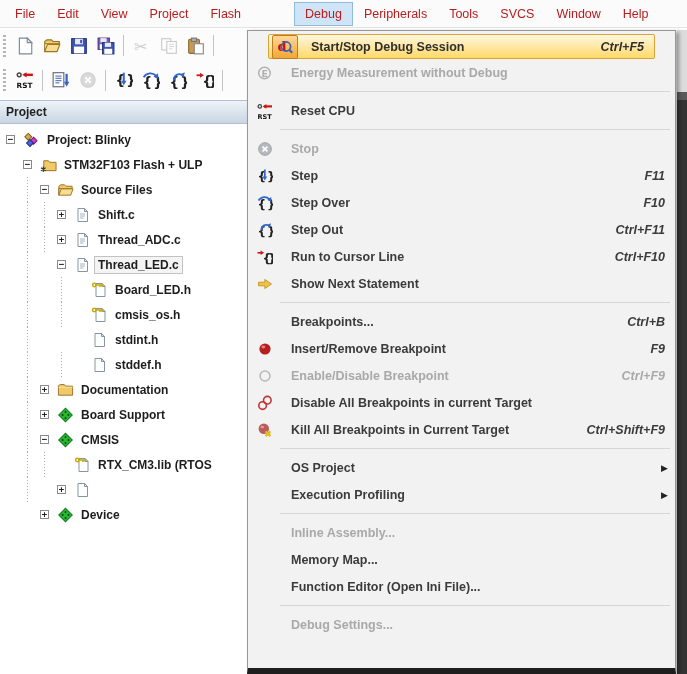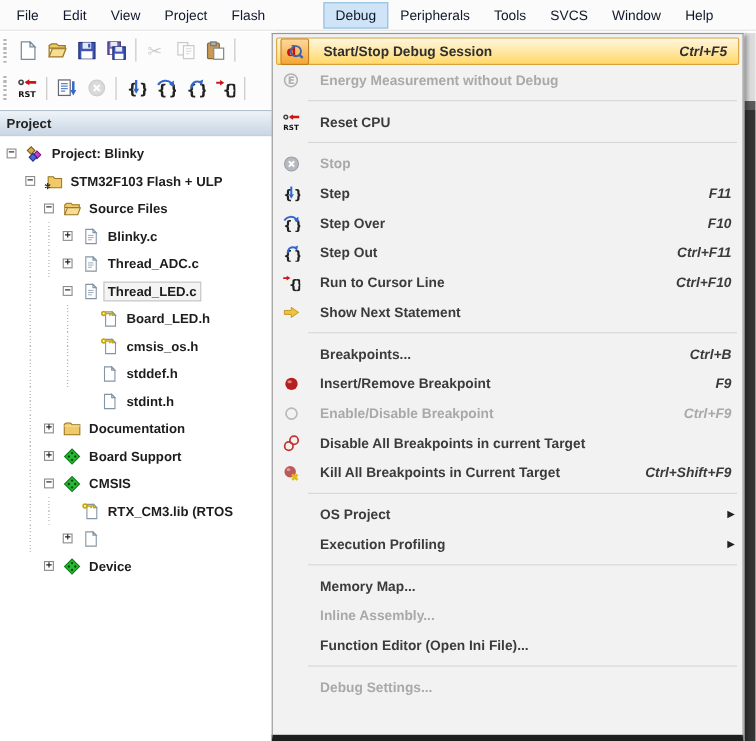--- a/index.html
+++ b/index.html
@@ -6,21 +6,21 @@
   body{
     width:687px;height:674px;position:relative;overflow:hidden;
     background:#ffffff;
     font-family:"Liberation Sans","DejaVu Sans",sans-serif;
     -webkit-font-smoothing:antialiased;
   }
   
   .menubar{
     position:absolute;left:0;top:0;width:687px;height:28px;
     display:flex;align-items:center;background:#fbfbfb;
-    border-bottom:1px solid #e3e3e3;font-size:12.5px;color:#0f172a;
+    border-bottom:1px solid #e3e3e3;font-size:12.5px;color:#b91c1c;
     padding-left:4px;box-sizing:border-box;z-index:3;
   }
   .mb-item{padding:4px 10px;border:1px solid transparent;white-space:nowrap;cursor:default;}
   .mb-item.active{background:var(--menubar-active,#cfe5f7);border-color:#8fbcdf;margin-left:42px;}
   
   .toolbar{
     position:absolute;left:0;width:687px;display:flex;align-items:center;
     background:#fcfcfc;z-index:1;
   }
   .toolbar.row1{top:29px;height:33px;}
@@ -61,21 +61,21 @@
   
   .debug-menu{
     position:absolute;left:247px;top:30px;width:429px;height:644px;box-sizing:border-box;
     background:#f2f2f2;border:1px solid #979797;border-bottom:6px solid #1e1e1e;
     box-shadow:3px 2px 4px rgba(0,0,0,.35);
     z-index:10;padding-top:3px;font-size:12.5px;font-weight:600;color:#3b3b3b;
   }
   .menu-item{height:27px;display:flex;align-items:center;padding:0 10px 0 4px;position:relative;cursor:default;}
   .menu-item.disabled{color:#a9a9a9;}
   .menu-item.highlighted{
-    height:25px;margin:0 3px;border-radius:2px;
+    height:25px;margin:0 20px;border-radius:2px;
     border:1px solid var(--hl-border,#d9a337);
     background:linear-gradient(var(--hl-top,#fef7de),#ffe9ab 45%,var(--hl-bottom,#ffd968));
     color:#2f2f2f;box-sizing:border-box;padding-left:3px;}
   .mi-icon{width:26px;height:24px;flex:none;display:flex;align-items:center;justify-content:center;margin-right:13px;border-radius:2px;}
   .mi-icon svg{width:16px;height:16px;}
   .menu-item.highlighted .mi-icon{
     background:linear-gradient(#ffd79a,#f2a734);border:1px solid #c07d1e;box-sizing:border-box;}
   .mi-label{flex:1;white-space:nowrap;}
   .mi-shortcut{margin-left:18px;white-space:nowrap;font-style:italic;}
   .mi-sub{position:absolute;right:7px;font-size:9px;color:#222;}
@@ -302,21 +302,21 @@
       <span class="expcell">
         <span class="expander">+</span>
       </span>
       <span class="ticon">
         <svg viewBox="0 0 16 16">
           <path d="M3.5 1.5h6.5l3 3v10H3.5z" fill="#fff" stroke="#8595a5"></path>
           <path d="M10 1.5v3h3z" fill="#dfe7ef" stroke="#8595a5"></path>
           <path d="M5.5 7h5M5.5 9h5M5.5 11h3.5" stroke="#9aaabb" stroke-width=".9"></path>
         </svg>
       </span>
-      <span class="tree-label">Blinky.c</span>
+      <span class="tree-label">Shift.c</span>
     </div>
     <div class="tree-row">
       <span class="guide"></span>
       <span class="guide line"></span>
       <span class="guide line"></span>
       <span class="expcell">
         <span class="expander">+</span>
       </span>
       <span class="ticon">
         <svg viewBox="0 0 16 16">
@@ -376,43 +376,43 @@
             <path d="M4.5 3h7M8.4 3v2.1M10.8 3v2.1"></path>
           </g>
         </svg>
       </span>
       <span class="tree-label">cmsis_os.h</span>
     </div>
     <div class="tree-row">
       <span class="guide"></span>
       <span class="guide line"></span>
       <span class="guide"></span>
-      <span class="guide line"></span>
+      <span class="guide"></span>
       <span class="expcell"></span>
       <span class="ticon">
         <svg viewBox="0 0 16 16">
           <path d="M3.5 1.5h6.5l3 3v10H3.5z" fill="#fff" stroke="#8595a5"></path>
           <path d="M10 1.5v3h3z" fill="#dfe7ef" stroke="#8595a5"></path>
         </svg>
       </span>
-      <span class="tree-label">stddef.h</span>
-    </div>
-    <div class="tree-row">
-      <span class="guide"></span>
-      <span class="guide line"></span>
-      <span class="guide"></span>
-      <span class="guide"></span>
+      <span class="tree-label">stdint.h</span>
+    </div>
+    <div class="tree-row">
+      <span class="guide"></span>
+      <span class="guide line"></span>
+      <span class="guide"></span>
+      <span class="guide line"></span>
       <span class="expcell"></span>
       <span class="ticon">
         <svg viewBox="0 0 16 16">
           <path d="M3.5 1.5h6.5l3 3v10H3.5z" fill="#fff" stroke="#8595a5"></path>
           <path d="M10 1.5v3h3z" fill="#dfe7ef" stroke="#8595a5"></path>
         </svg>
       </span>
-      <span class="tree-label">stdint.h</span>
+      <span class="tree-label">stddef.h</span>
     </div>
     <div class="tree-row">
       <span class="guide"></span>
       <span class="guide line"></span>
       <span class="expcell">
         <span class="expander">+</span>
       </span>
       <span class="ticon">
         <svg viewBox="0 0 18 16">
           <path d="M1.5 13.5v-10l2-1.3h4.2L9 3.9h7.5v9.6z" fill="#f0c969" stroke="#99731f"></path>
@@ -661,27 +661,27 @@
       <span class="mi-icon"></span>
       <span class="mi-label">OS Project</span>
       <span class="mi-sub">▶</span>
     </div>
     <div class="menu-item">
       <span class="mi-icon"></span>
       <span class="mi-label">Execution Profiling</span>
       <span class="mi-sub">▶</span>
     </div>
     <div class="menu-sep"></div>
-    <div class="menu-item">
-      <span class="mi-icon"></span>
-      <span class="mi-label">Memory Map...</span>
-    </div>
     <div class="menu-item disabled">
       <span class="mi-icon"></span>
       <span class="mi-label">Inline Assembly...</span>
+    </div>
+    <div class="menu-item">
+      <span class="mi-icon"></span>
+      <span class="mi-label">Memory Map...</span>
     </div>
     <div class="menu-item">
       <span class="mi-icon"></span>
       <span class="mi-label">Function Editor (Open Ini File)...</span>
     </div>
     <div class="menu-sep"></div>
     <div class="menu-item disabled">
       <span class="mi-icon"></span>
       <span class="mi-label">Debug Settings...</span>
     </div>

